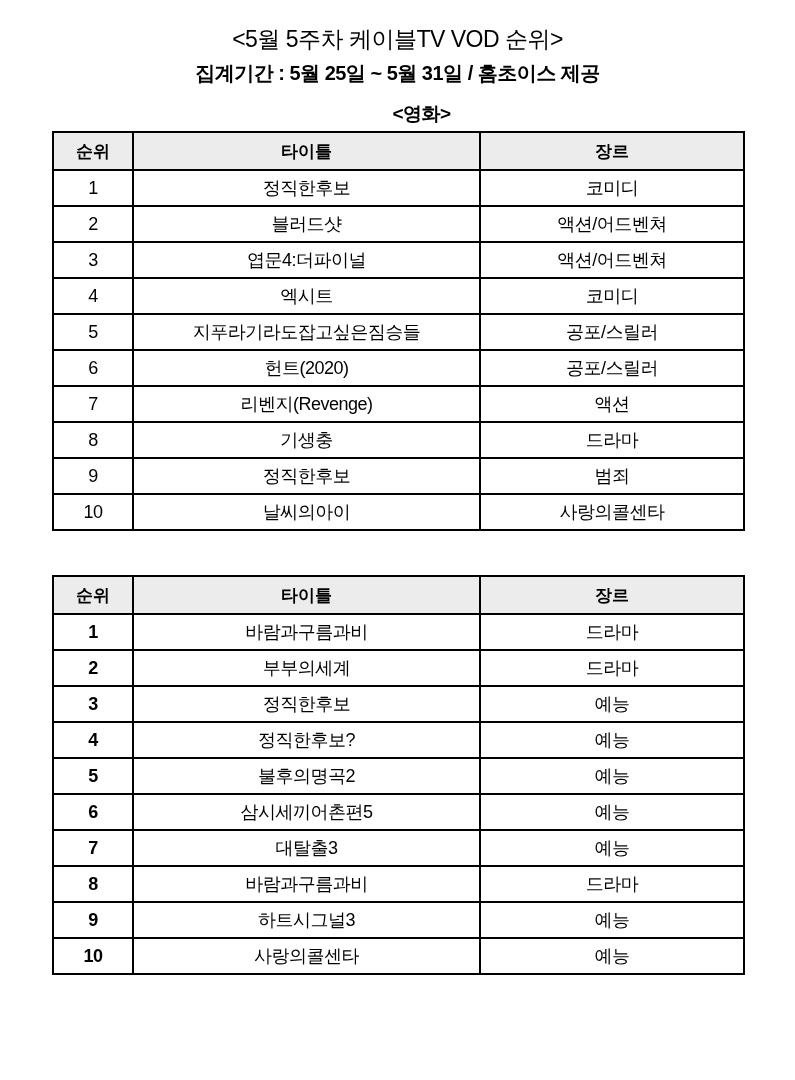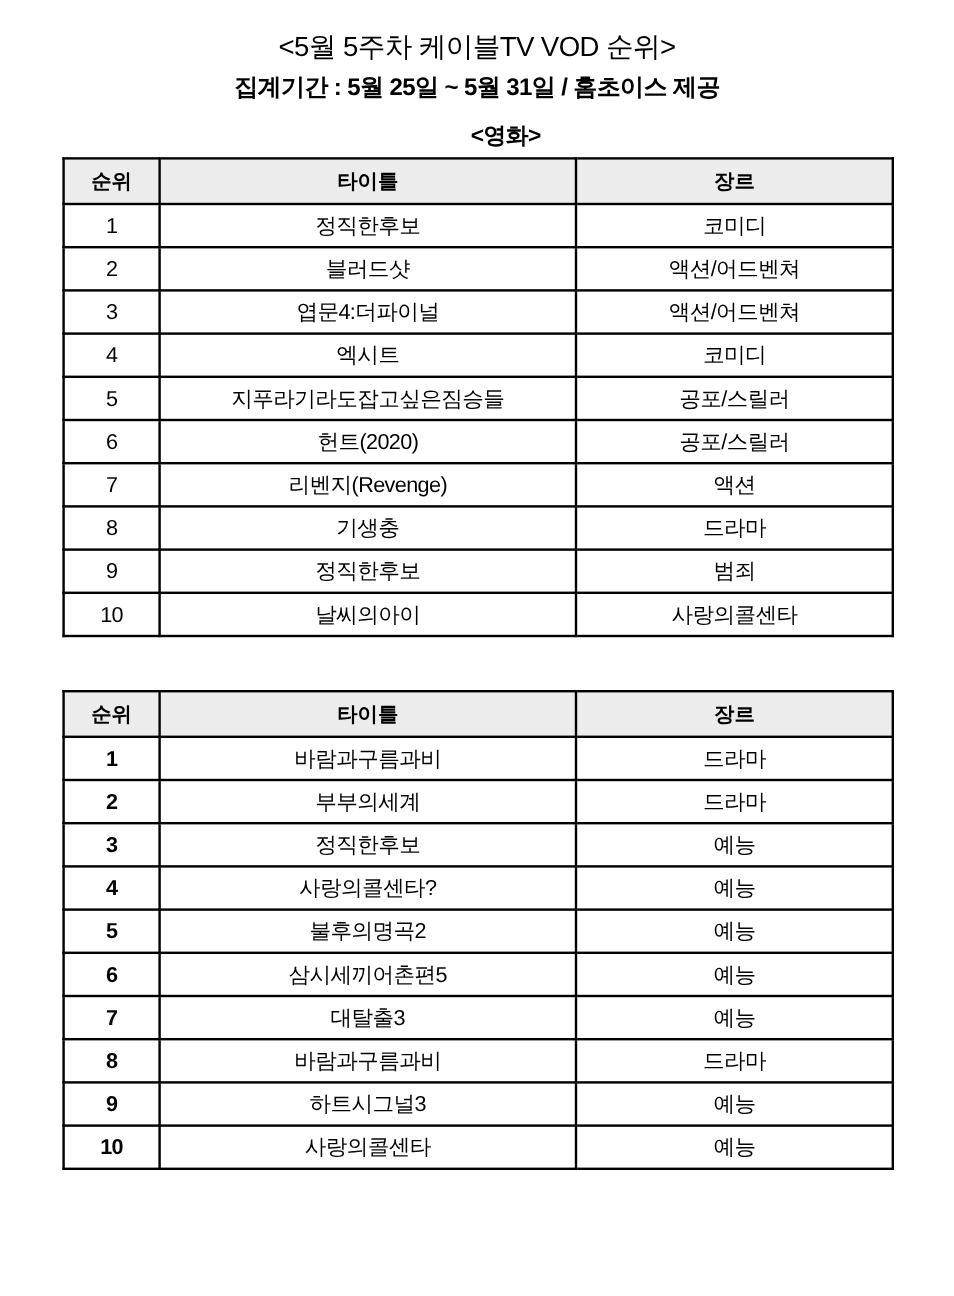--- a/index.html
+++ b/index.html
@@ -187,21 +187,21 @@
             <td class="title-cell">부부의세계</td>
             <td class="genre-cell">드라마</td>
           </tr>
           <tr>
             <td class="rank-cell">3</td>
             <td class="title-cell">정직한후보</td>
             <td class="genre-cell">예능</td>
           </tr>
           <tr>
             <td class="rank-cell">4</td>
-            <td class="title-cell">사랑의콜센타?</td>
+            <td class="title-cell">정직한후보?</td>
             <td class="genre-cell">예능</td>
           </tr>
           <tr>
             <td class="rank-cell">5</td>
             <td class="title-cell">불후의명곡2</td>
             <td class="genre-cell">예능</td>
           </tr>
           <tr>
             <td class="rank-cell">6</td>
             <td class="title-cell">삼시세끼어촌편5</td>

